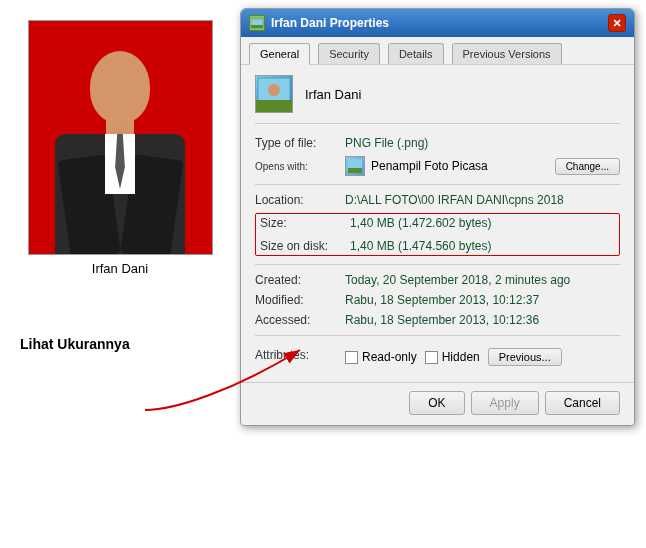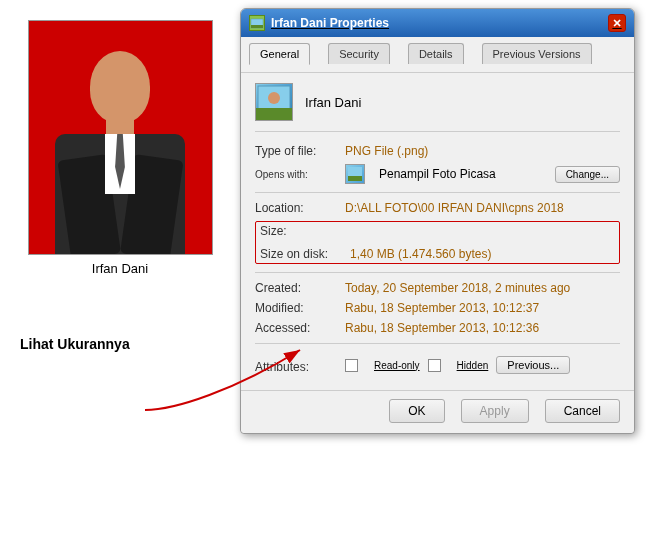--- a/index.html
+++ b/index.html
@@ -172,21 +172,20 @@
     }
 
     .dialog-titlebar {
       background: linear-gradient(to bottom, #4a90d9 0%, #2060b0 100%);
       border-radius: 5px 5px 0 0;
       padding: 5px 8px;
       display: flex;
       align-items: center;
       justify-content: space-between;
       height: 28px;
-      text-decoration: underline;
     }
 
     .dialog-title-left {
       display: flex;
       align-items: center;
       gap: 6px;
     }
 
     .dialog-icon {
       width: 16px;
@@ -216,22 +215,22 @@
       color: white;
       font-size: 11px;
       font-weight: bold;
       cursor: pointer;
       border: 1px solid #aa1100;
     }
 
     
     .tabs-row {
       display: flex;
-      padding: 6px 8px 8px 8px;
-      gap: 18px;
+      padding: 6px 8px 0 8px;
+      gap: 8px;
       background: #f0f0f0;
       border-bottom: 1px solid #ccc;
     }
 
     .tab {
       padding: 4px 10px;
       background: #e0e0e0;
       border: 1px solid #aaa;
       border-bottom: none;
       border-radius: 3px 3px 0 0;
@@ -291,33 +290,33 @@
     }
 
     .file-name-text {
       font-size: 13px;
       color: #000;
     }
 
     
     .prop-row {
       display: flex;
-      align-items: flex-end;
+      align-items: center;
       margin-bottom: 6px;
       font-size: 12px;
     }
 
     .prop-label {
       min-width: 90px;
       color: #333;
       flex-shrink: 0;
     }
 
     .prop-value {
-      color: #a16207;
+      color: #14532d;
       flex: 1;
     }
 
     .prop-separator {
       border: none;
       border-top: 1px solid #ccc;
       margin: 8px 0;
     }
 
     
@@ -329,21 +328,21 @@
 
     .opens-label {
       min-width: 90px;
       color: #333;
       font-size: 10px;
     }
 
     .opens-value-area {
       display: flex;
       align-items: center;
-      gap: 14px;
+      gap: 6px;
       flex: 1;
     }
 
     .app-icon-small {
       width: 20px;
       height: 20px;
       background: linear-gradient(135deg, #87ceeb, #4a9fd4);
       border: 1px solid #999;
       flex-shrink: 0;
       display: flex;
@@ -374,21 +373,21 @@
       border-radius: 2px;
       padding: 2px 0;
       margin: 3px 0;
     }
 
     
     .dialog-footer {
       padding: 8px 14px 10px 14px;
       display: flex;
       justify-content: flex-end;
-      gap: 16px;
+      gap: 6px;
       background: #f0f0f0;
       border-top: 1px solid #ccc;
       border-radius: 0 0 4px 4px;
     }
 
     .footer-btn {
       padding: 4px 18px;
       background: linear-gradient(to bottom, #f5f5f5, #e0e0e0);
       border: 1px solid #aaa;
       border-radius: 3px;
@@ -405,23 +404,22 @@
     .attrs-row {
       display: flex;
       align-items: center;
       gap: 8px;
       margin-top: 4px;
     }
 
     .checkbox-item {
       display: flex;
       align-items: center;
-      gap: 16px;
-      font-size: 10px;
-      text-decoration: underline;
+      gap: 4px;
+      font-size: 12px;
     }
 
     .checkbox-box {
       width: 13px;
       height: 13px;
       border: 1px solid #888;
       background: white;
       flex-shrink: 0;
     }
 
@@ -522,20 +520,21 @@
     <hr class="prop-separator">
 
     <div class="prop-row">
       <span class="prop-label">Location:</span>
       <span class="prop-value">D:\ALL FOTO\00 IRFAN DANI\cpns 2018</span>
     </div>
 
     <div class="size-highlight">
       <div class="prop-row" style="margin-bottom:9px; padding: 0 4px;">
         <span class="prop-label">Size:</span>
+        <span class="prop-value">1,40 MB (1.472.602 bytes)</span>
       </div>
       <div class="prop-row" style="margin-bottom:0; padding: 0 4px;">
         <span class="prop-label">Size on disk:</span>
         <span class="prop-value">1,40 MB (1.474.560 bytes)</span>
       </div>
     </div>
 
     <hr class="prop-separator">
 
     <div class="prop-row">

